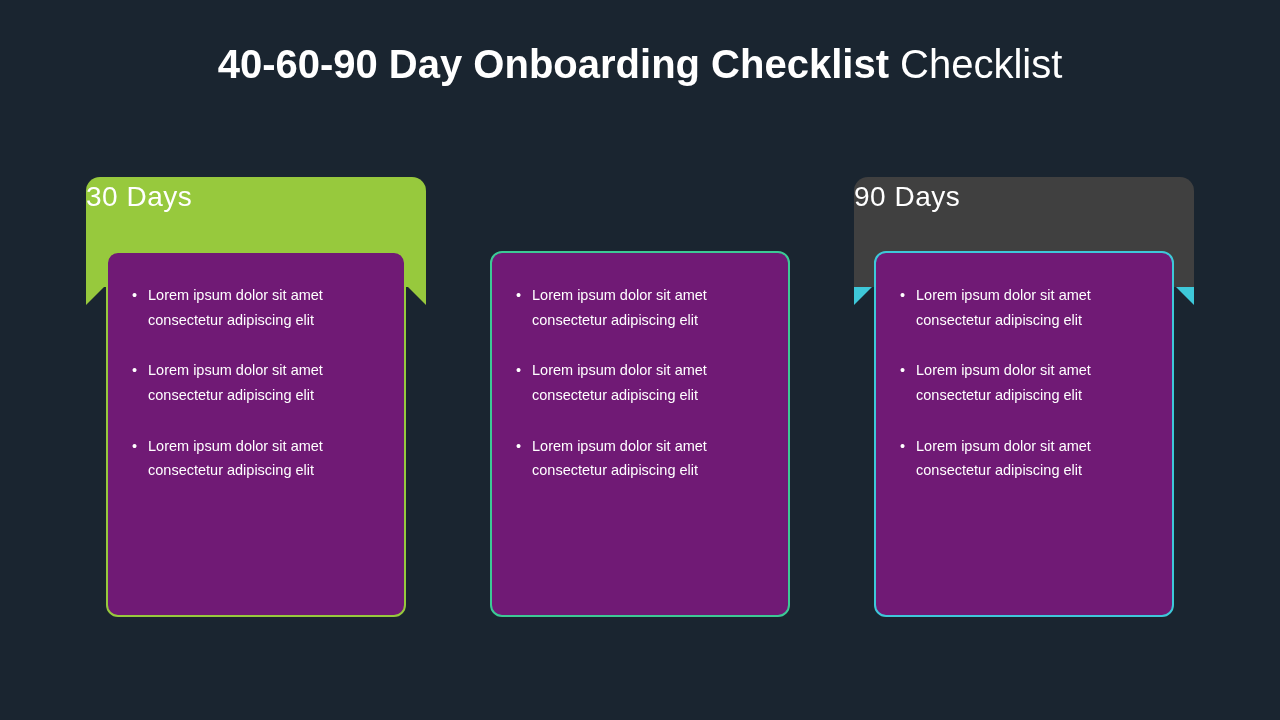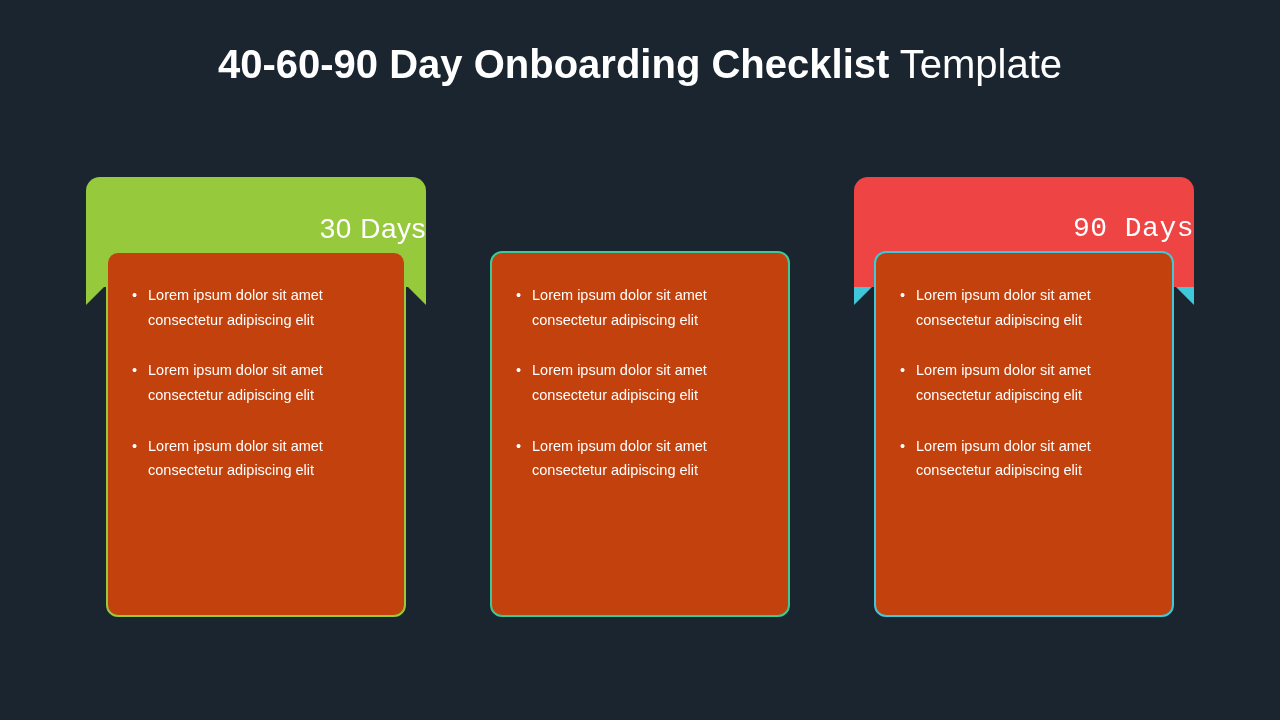--- a/index.html
+++ b/index.html
@@ -37,22 +37,22 @@
   }
   .header-tab {
     position: absolute;
     top: 0;
     left: 0;
     right: 0;
     height: 110px;
     border-radius: 14px 14px 0 0;
     display: flex;
     align-items: flex-start;
-    justify-content: flex-end;
-    padding-top: 36px;
+    justify-content: flex-start;
+    padding-top: 4px;
     z-index: 1;
   }
   .header-tab::before,
   .header-tab::after {
     content: "";
     position: absolute;
     bottom: -18px;
     width: 0; height: 0;
     border-style: solid;
   }
@@ -69,21 +69,21 @@
     font-size: 28px;
     font-weight: 300;
     letter-spacing: 0.5px;
   }
   .body-box {
     position: absolute;
     top: 74px;
     left: 20px;
     right: 20px;
     bottom: 0;
-    background: #c2410c;
+    background: #701a75;
     border: 2px solid;
     border-radius: 12px;
     z-index: 2;
     padding: 30px 24px 20px 24px;
   }
   .body-box ul {
     list-style: none;
   }
   .body-box li {
     position: relative;
@@ -105,30 +105,30 @@
   .c1 .header-tab { background: #97c93d; }
   .c1 .header-tab::before { border-color: #97c93d transparent transparent transparent; }
   .c1 .header-tab::after  { border-color: #97c93d transparent transparent transparent; }
   .c1 .body-box { border-color: #97c93d; }
 
   .c2 .header-tab { background: #3cc995; }
   .c2 .header-tab::before { border-color: #3cc995 transparent transparent transparent; }
   .c2 .header-tab::after  { border-color: #3cc995 transparent transparent transparent; }
   .c2 .body-box { border-color: #3cc995; }
 
-  .c3 .header-tab { background: #ef4444; font-family: Liberation Mono, monospace; }
+  .c3 .header-tab { background: #404040; }
   .c3 .header-tab::before { border-color: #3ec8d9 transparent transparent transparent; }
   .c3 .header-tab::after  { border-color: #3ec8d9 transparent transparent transparent; }
   .c3 .body-box { border-color: #3ec8d9; }
 </style>
 </head>
 <body>
 
 <div class="title-wrap">
-  <span class="title">40-60-90 Day Onboarding Checklist</span><span class="title-light"> Template</span>
+  <span class="title">40-60-90 Day Onboarding Checklist</span><span class="title-light"> Checklist</span>
 </div>
 
 <div class="cards">
 
   <div class="card c1">
     <div class="header-tab">
       <div class="header-title">30 Days</div>
     </div>
     <div class="body-box">
       <ul>

